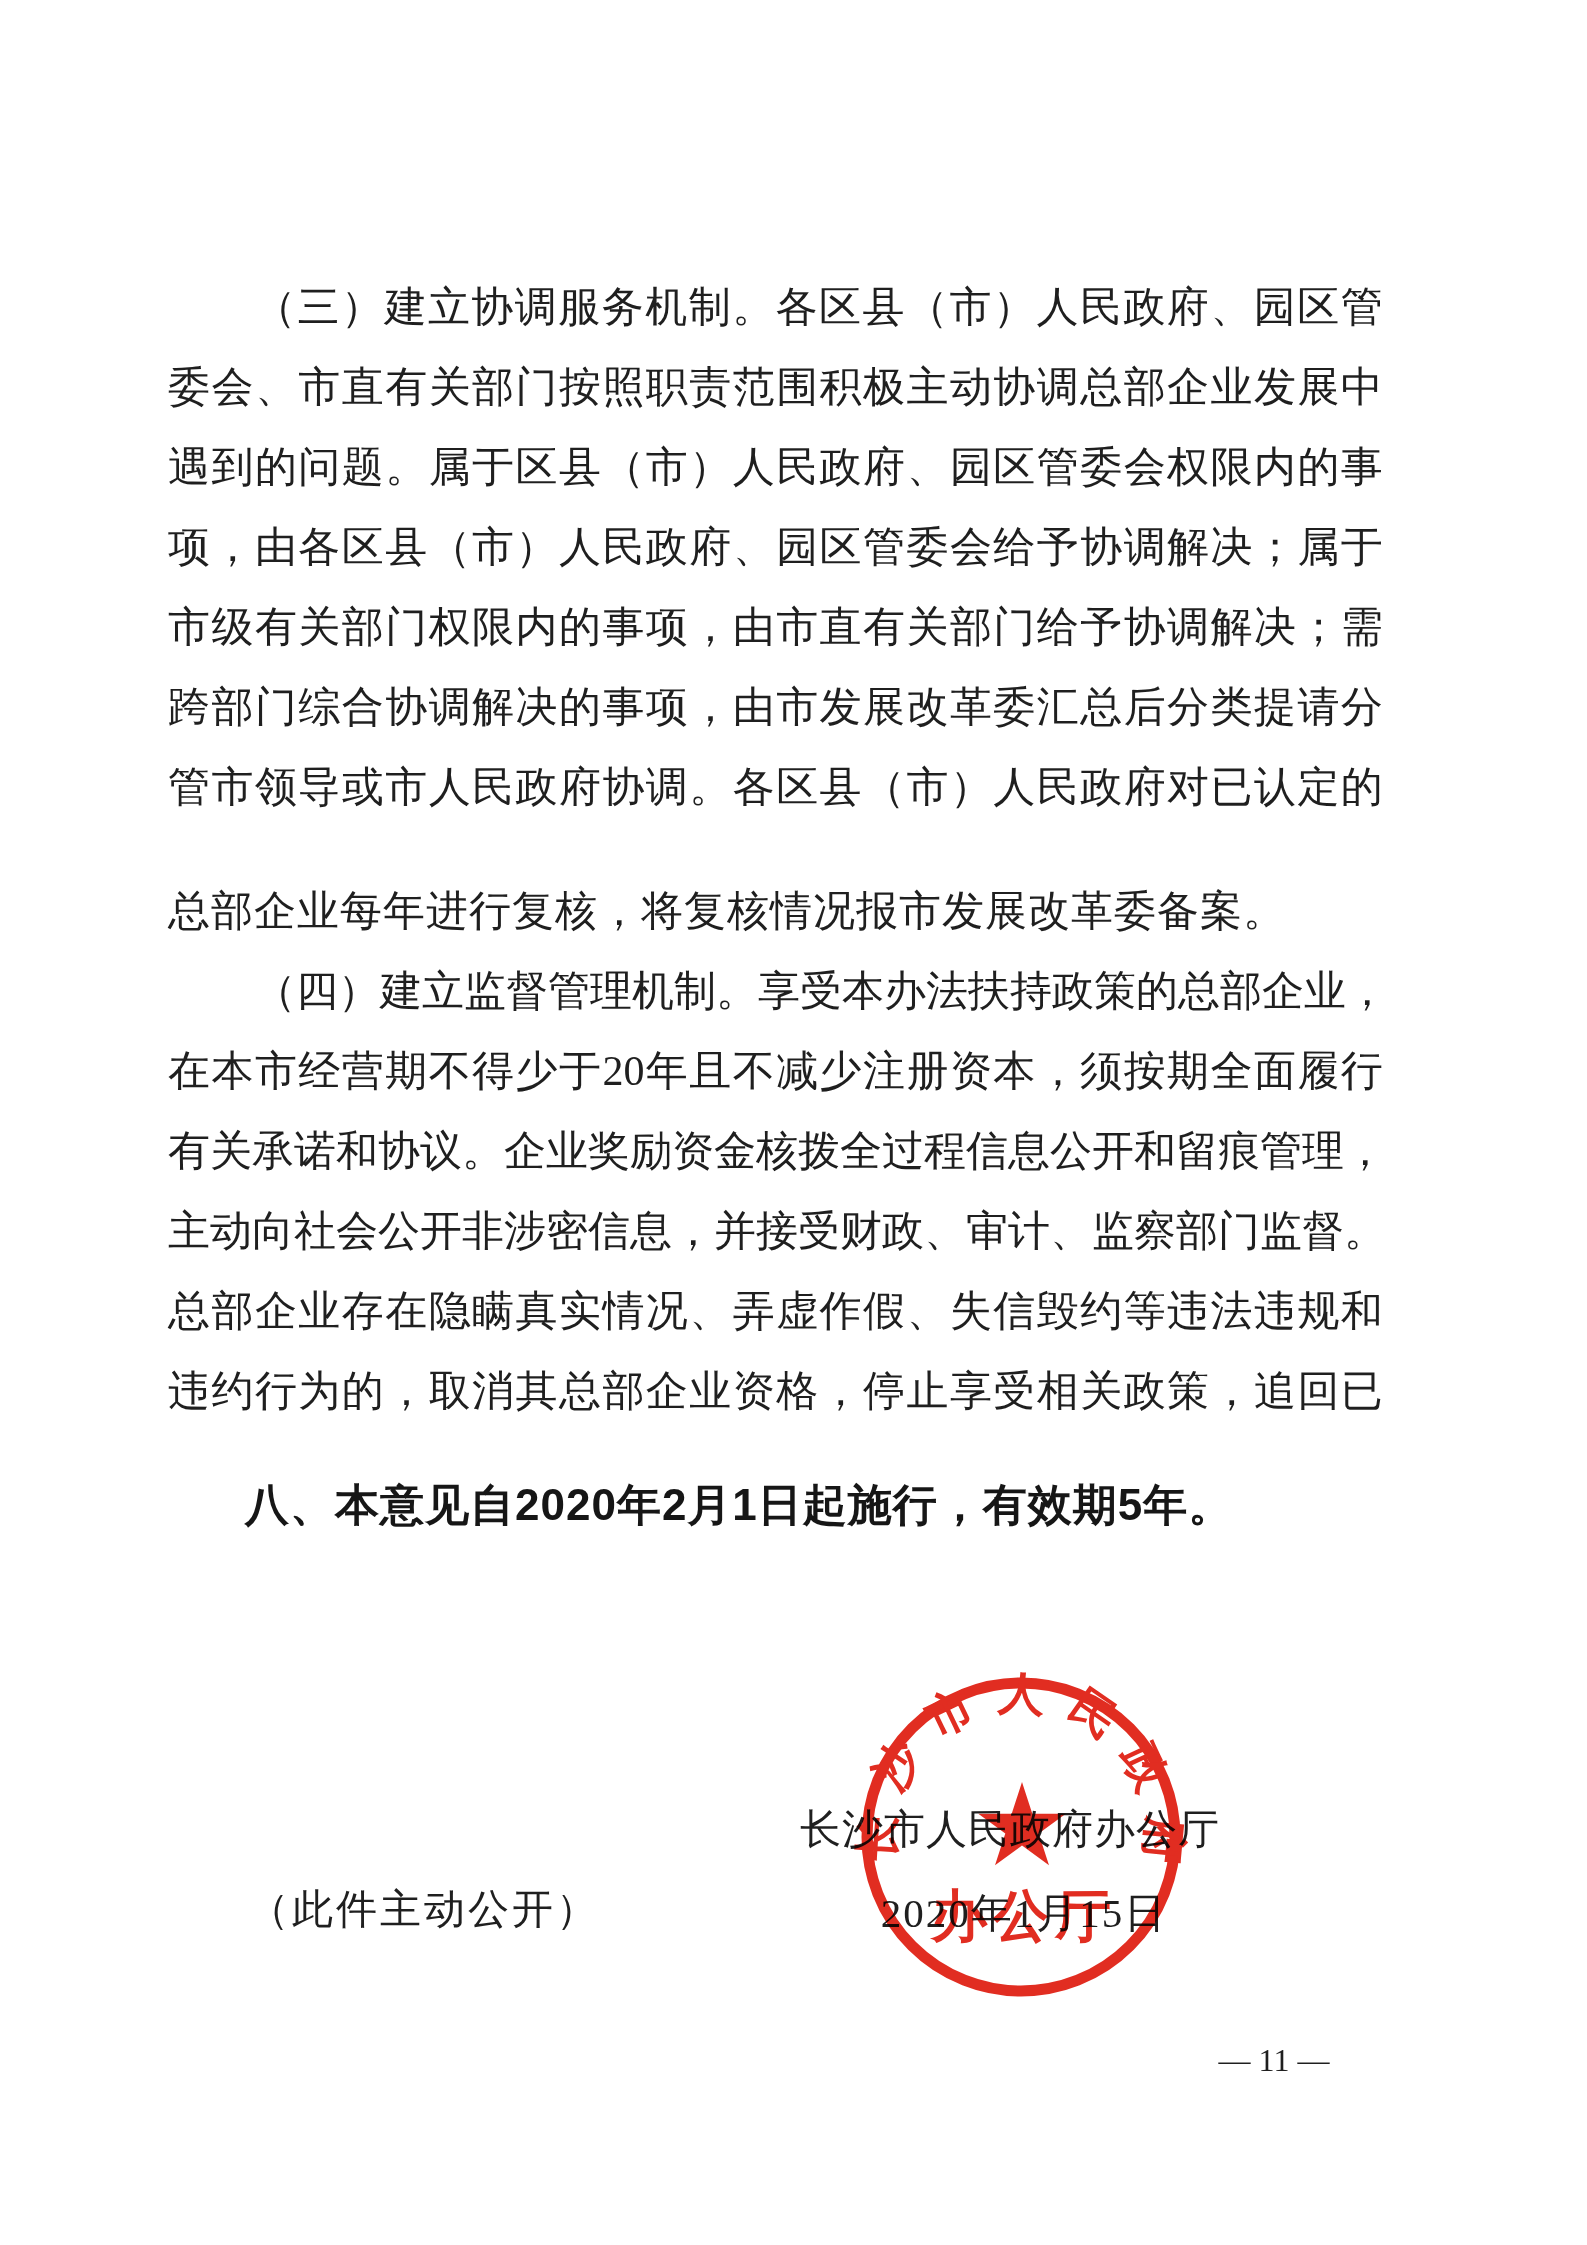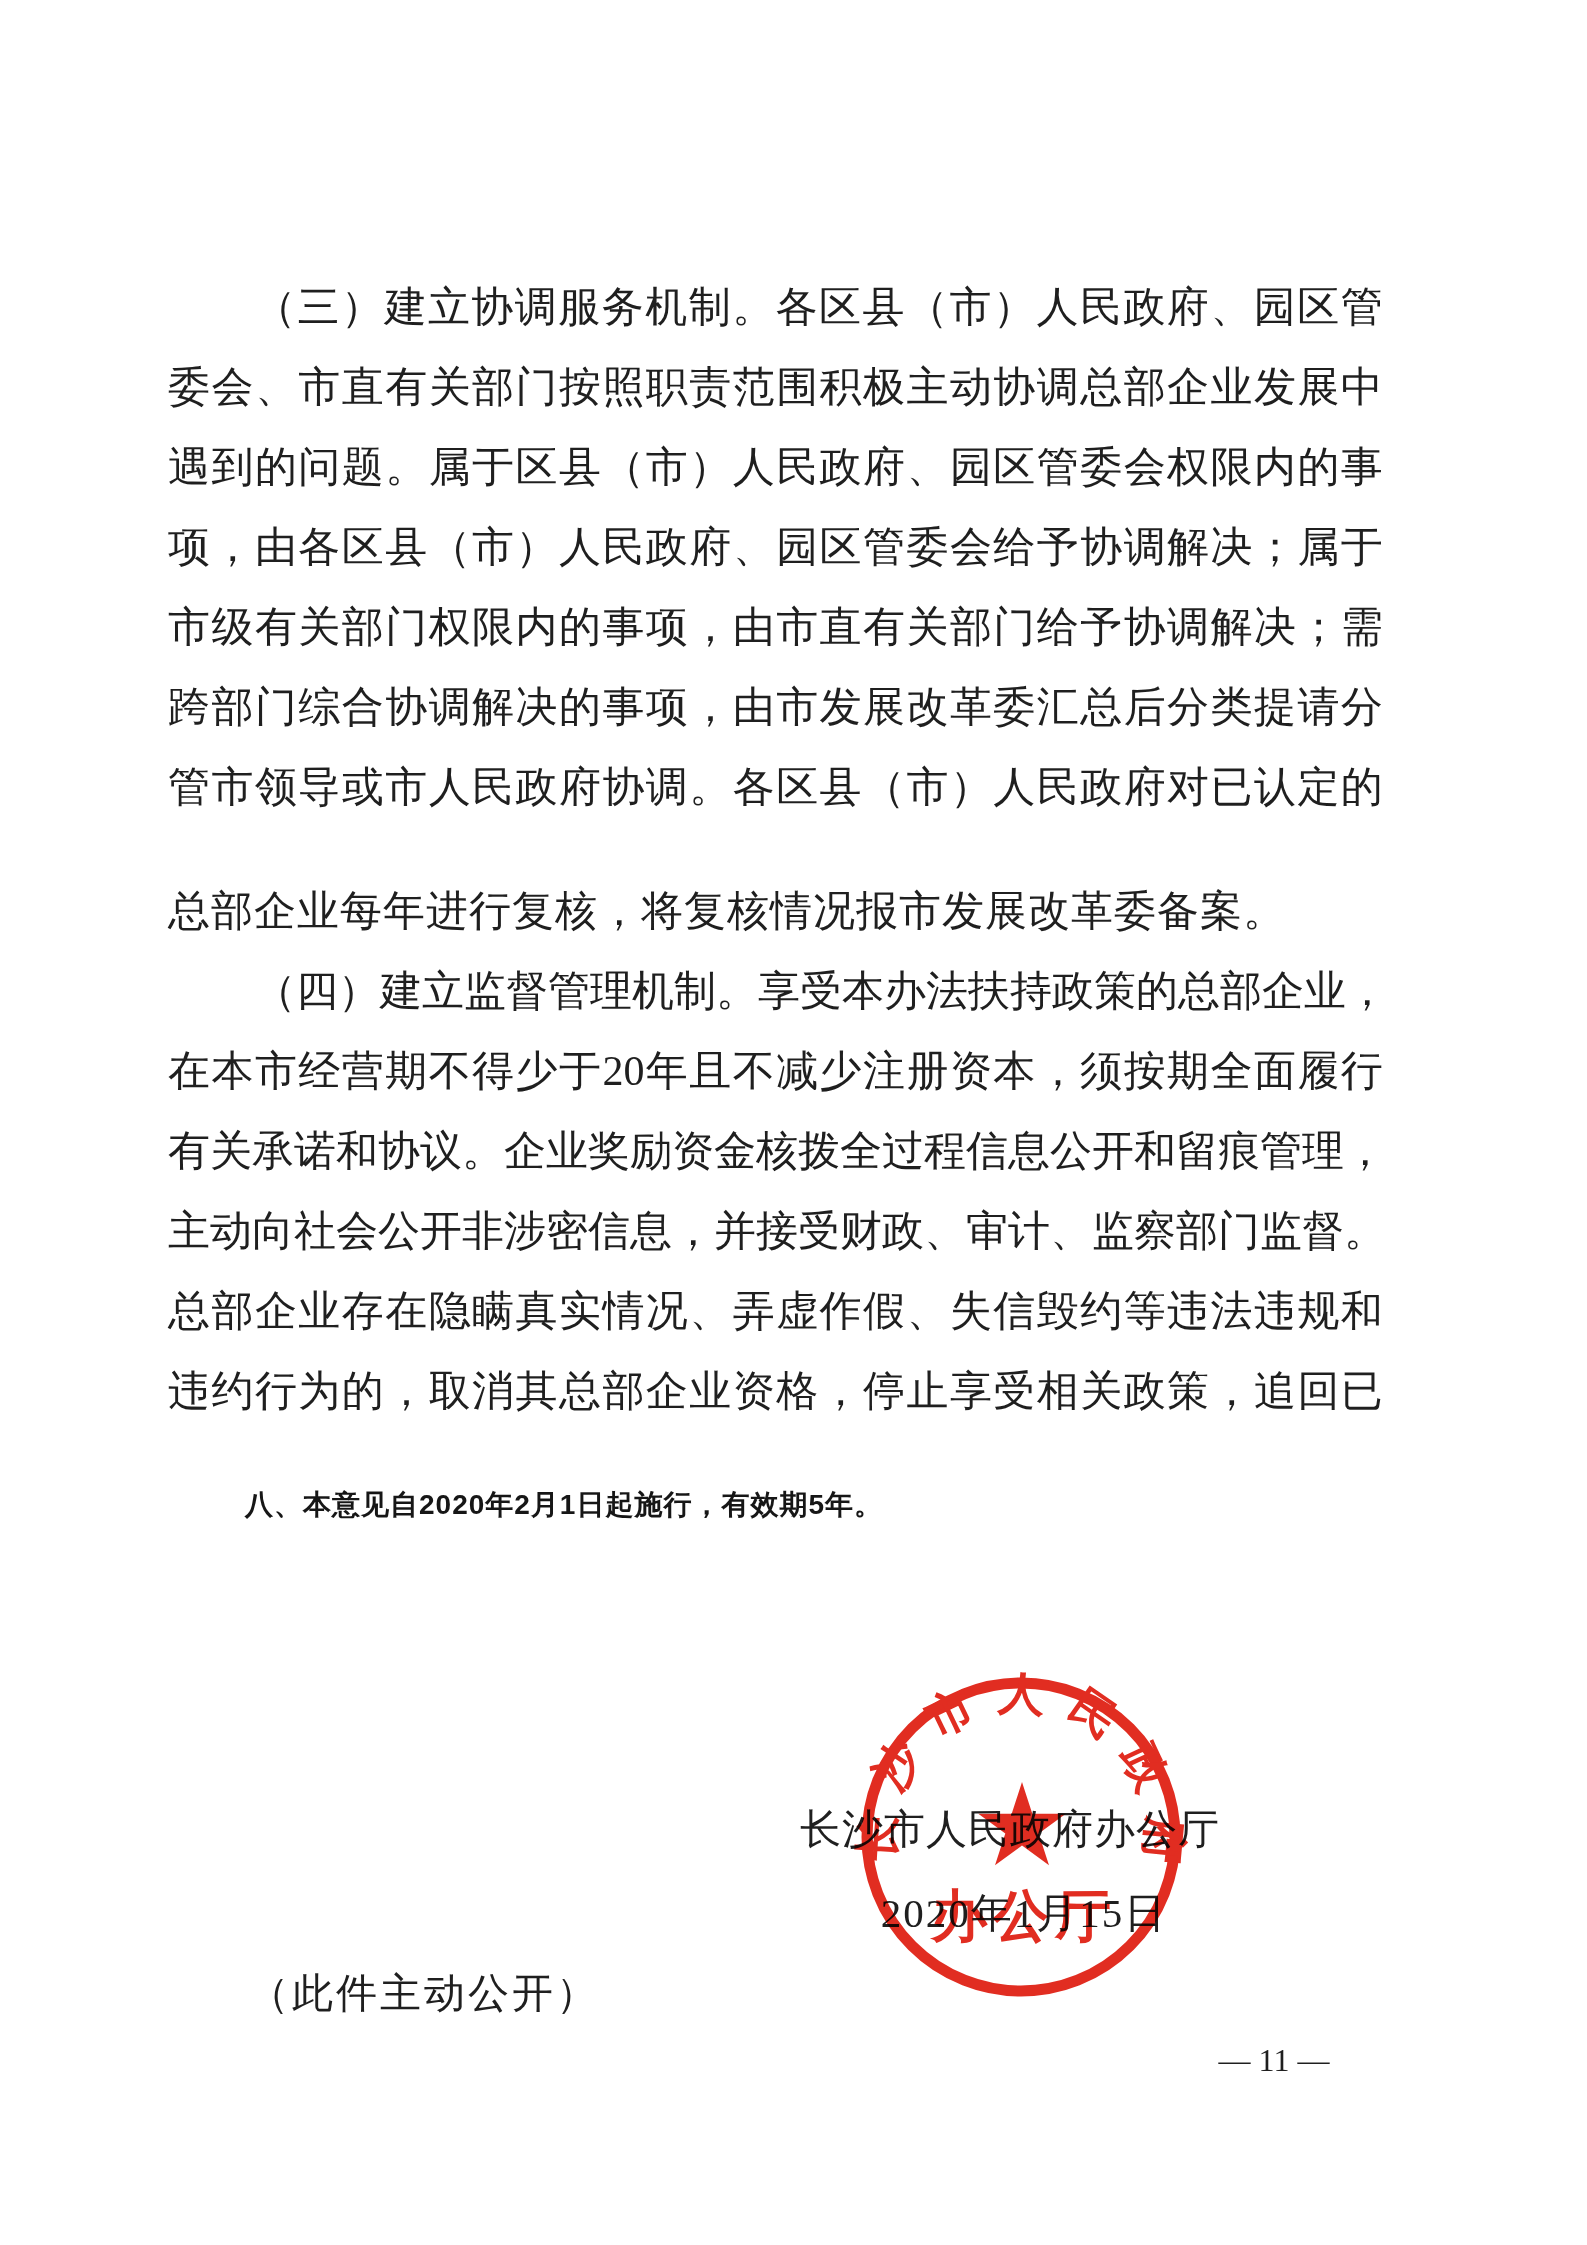--- a/index.html
+++ b/index.html
@@ -24,42 +24,42 @@
     white-space:nowrap;
   }
   .jline{display:flex;justify-content:space-between;}
   .jline.indent{padding-left:86px;}
   .short{letter-spacing:1px;margin-top:44px;}
   .effective-line{
     position:absolute;
     left:245px;top:1479px;
     font-family:"Liberation Sans","DejaVu Sans",sans-serif;
     font-weight:700;
-    font-size:28px;
+    font-size:44px;
     line-height:52px;
     letter-spacing:1px;
     color:#161616;
     white-space:nowrap;
   }
   .signature-line{
     position:absolute;
     left:800px;top:1804px;
     font-size:41px;line-height:50px;
     letter-spacing:1px;white-space:nowrap;
   }
   .date-line{
     position:absolute;
     left:824px;top:1888px;
     width:400px;text-align:center;
     font-size:41px;line-height:50px;
     letter-spacing:2px;white-space:nowrap;
   }
   .note-line{
     position:absolute;
-    left:248px;top:1968px;
+    left:248px;top:1884px;
     font-size:41px;line-height:50px;
     letter-spacing:3px;white-space:nowrap;
   }
   .page-number{
     position:absolute;
     left:1164px;top:2036px;
     width:220px;text-align:center;
     font-size:32px;line-height:48px;
     white-space:nowrap;
   }

